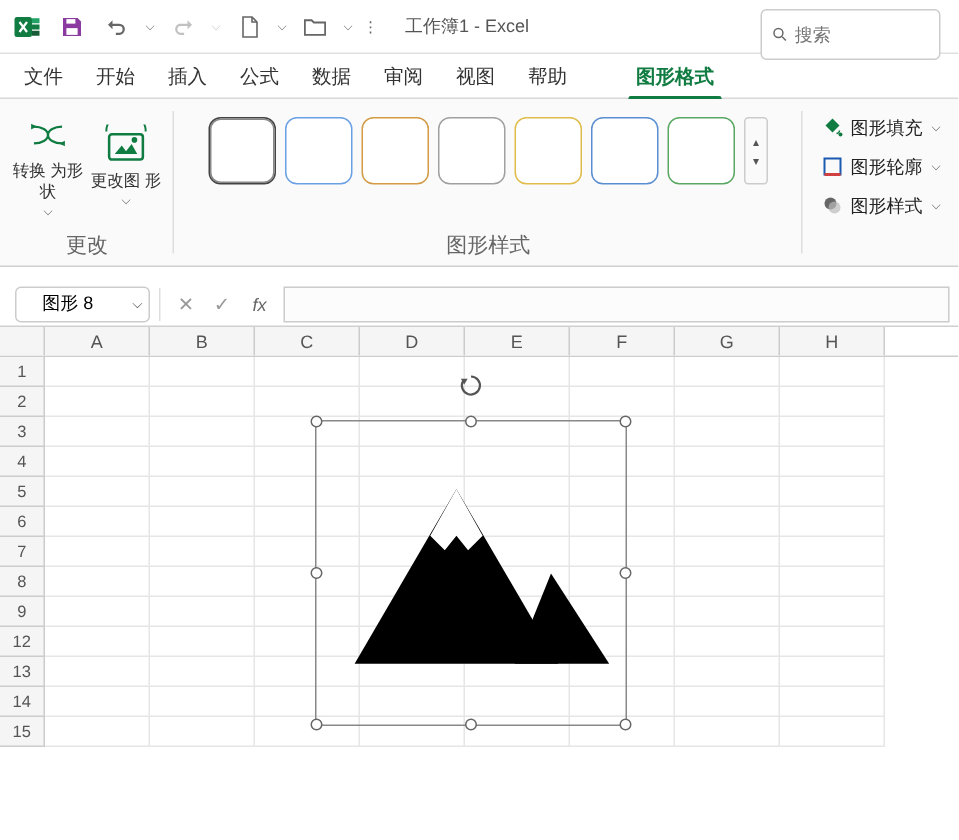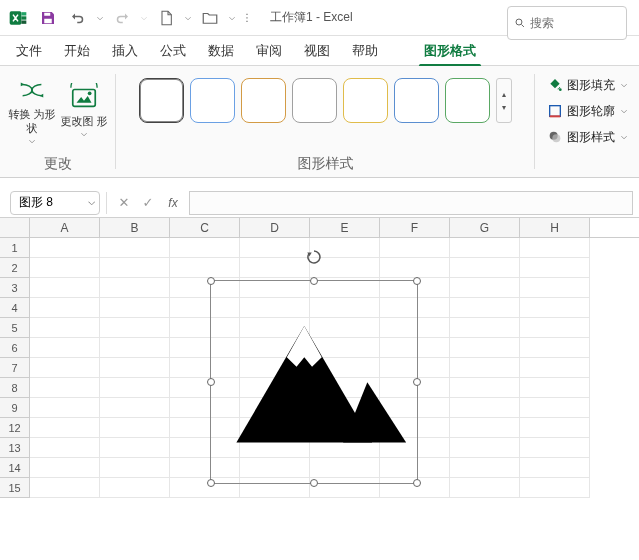--- a/index.html
+++ b/index.html
@@ -38,21 +38,21 @@
   .styles-more span { font-size: 8px; color: #555; }
 
   .format-group { padding: 6px 8px 2px; display: flex; flex-direction: column; justify-content: flex-start; gap: 0; }
   .fmt-row { display: flex; align-items: center; gap: 4px; height: 26px; cursor: pointer; padding: 0 4px; border-radius: 3px; text-align: center; }
   .fmt-row .lbl { font-size: 12px; color: #222; }
   .fmt-row .dd { font-size: 8px; color: #555; margin-left: 2px; }
   .fmt-icn { width: 16px; height: 16px; }
 
   
   .fbar { height: 30px; border-bottom: 1px solid #d0d0d0; display: flex; align-items: center; margin-top: 10px; }
-  .namebox { width: 90px; height: 24px; margin-left: 10px; border: 1px solid #ccc; border-radius: 4px; display: flex; align-items: center; justify-content: space-between; padding: 0 4px 0 8px; background: #fff; }
+  .namebox { width: 90px; height: 24px; margin-left: 10px; border: 1px solid #ccc; border-radius: 4px; display: flex; align-items: center; justify-content: flex-end; padding: 0 4px 0 8px; background: #fff; }
   .namebox input { border: none; outline: none; width: 60px; font-size: 12px; }
   .namebox .dd { font-size: 9px; color: #555; cursor: pointer; }
   .fbar-sep { width: 1px; height: 22px; background: #ddd; margin: 0 6px; }
   .fbar-btns { display: flex; gap: 2px; color: #999; font-size: 13px; }
   .fbar-btn { width: 22px; height: 22px; display: flex; align-items: center; justify-content: center; cursor: pointer; border-radius: 3px; }
   .fx-label { font-style: italic; color: #666; margin-left: 2px; font-size: 12px; }
   .formula-input { flex: 1; height: 24px; margin: 0 6px; border: 1px solid #ccc; background: #fcfcfc; padding: 0 6px; outline: none; }
 
   
   .grid-area { position: relative; flex: 1; overflow: hidden; background: #fff; }

